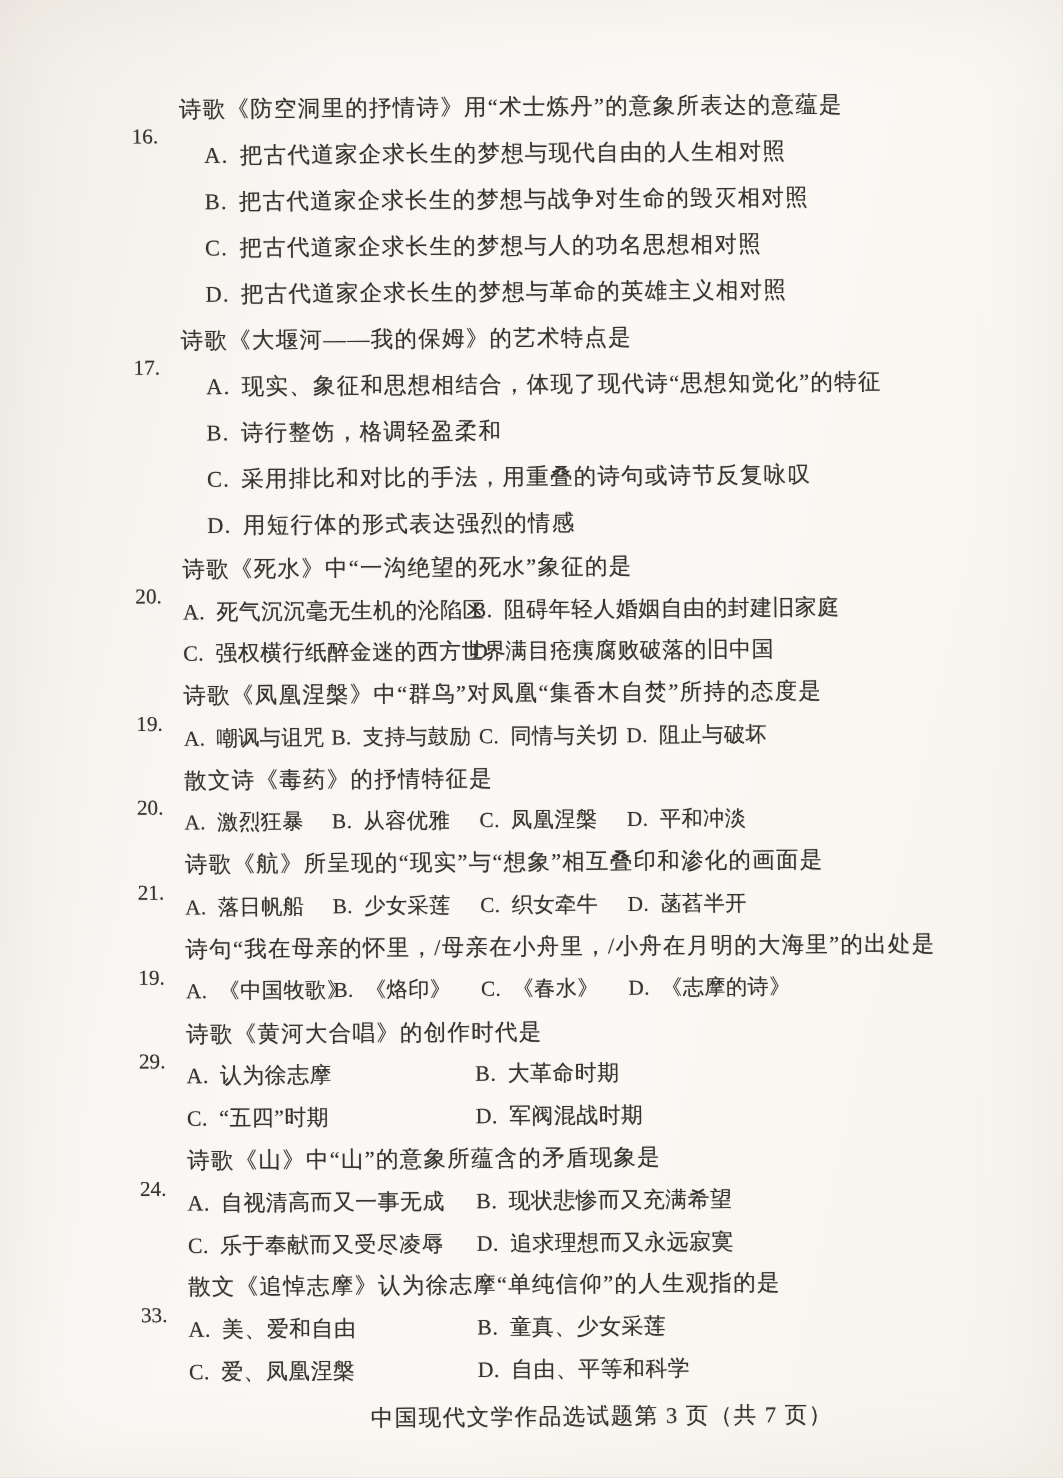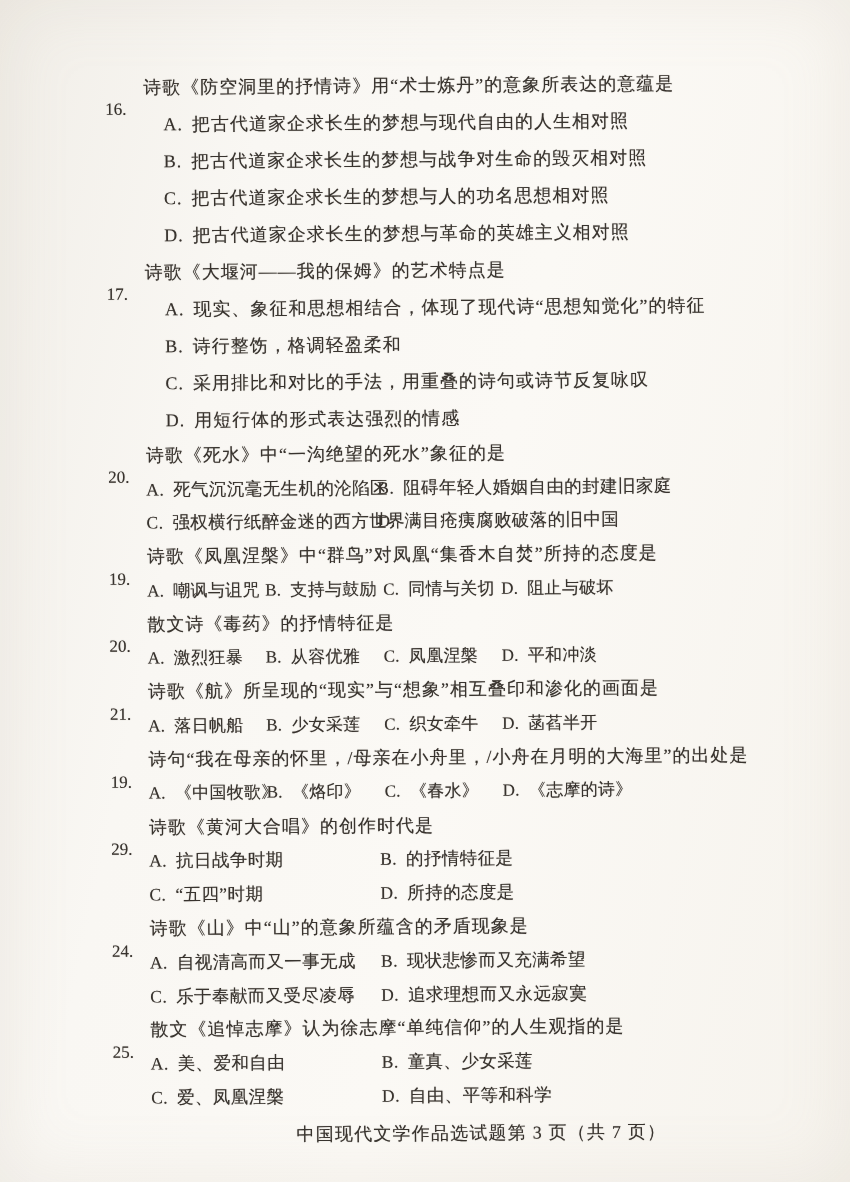--- a/index.html
+++ b/index.html
@@ -152,47 +152,47 @@
         <span class="opt"><span class="olabel">D.</span><span class="otext">《志摩的诗》</span></span>
       </div>
     </div>
 
     <div class="q">
       <div class="row">
         <span class="qnum">29.</span>
         <span class="stem">诗歌《黄河大合唱》的创作时代是</span>
       </div>
       <div class="row opt-row grid g2">
-        <span class="opt"><span class="olabel">A.</span><span class="otext">抗日战争时期</span></span>
-        <span class="opt"><span class="olabel">B.</span><span class="otext">的抒情特征是</span></span>
+        <span class="opt"><span class="olabel">A.</span><span class="otext">认为徐志摩</span></span>
+        <span class="opt"><span class="olabel">B.</span><span class="otext">大革命时期</span></span>
       </div>
       <div class="row opt-row grid g2">
         <span class="opt"><span class="olabel">C.</span><span class="otext">“五四”时期</span></span>
-        <span class="opt"><span class="olabel">D.</span><span class="otext">所持的态度是</span></span>
+        <span class="opt"><span class="olabel">D.</span><span class="otext">军阀混战时期</span></span>
       </div>
     </div>
 
     <div class="q">
       <div class="row">
         <span class="qnum">24.</span>
         <span class="stem">诗歌《山》中“山”的意象所蕴含的矛盾现象是</span>
       </div>
       <div class="row opt-row grid g2">
         <span class="opt"><span class="olabel">A.</span><span class="otext">自视清高而又一事无成</span></span>
         <span class="opt"><span class="olabel">B.</span><span class="otext">现状悲惨而又充满希望</span></span>
       </div>
       <div class="row opt-row grid g2">
         <span class="opt"><span class="olabel">C.</span><span class="otext">乐于奉献而又受尽凌辱</span></span>
         <span class="opt"><span class="olabel">D.</span><span class="otext">追求理想而又永远寂寞</span></span>
       </div>
     </div>
 
     <div class="q">
       <div class="row">
-        <span class="qnum">25.</span>
+        <span class="qnum">33.</span>
         <span class="stem">散文《追悼志摩》认为徐志摩“单纯信仰”的人生观指的是</span>
       </div>
       <div class="row opt-row grid g2">
         <span class="opt"><span class="olabel">A.</span><span class="otext">美、爱和自由</span></span>
         <span class="opt"><span class="olabel">B.</span><span class="otext">童真、少女采莲</span></span>
       </div>
       <div class="row opt-row grid g2">
         <span class="opt"><span class="olabel">C.</span><span class="otext">爱、凤凰涅槃</span></span>
         <span class="opt"><span class="olabel">D.</span><span class="otext">自由、平等和科学</span></span>
       </div>

